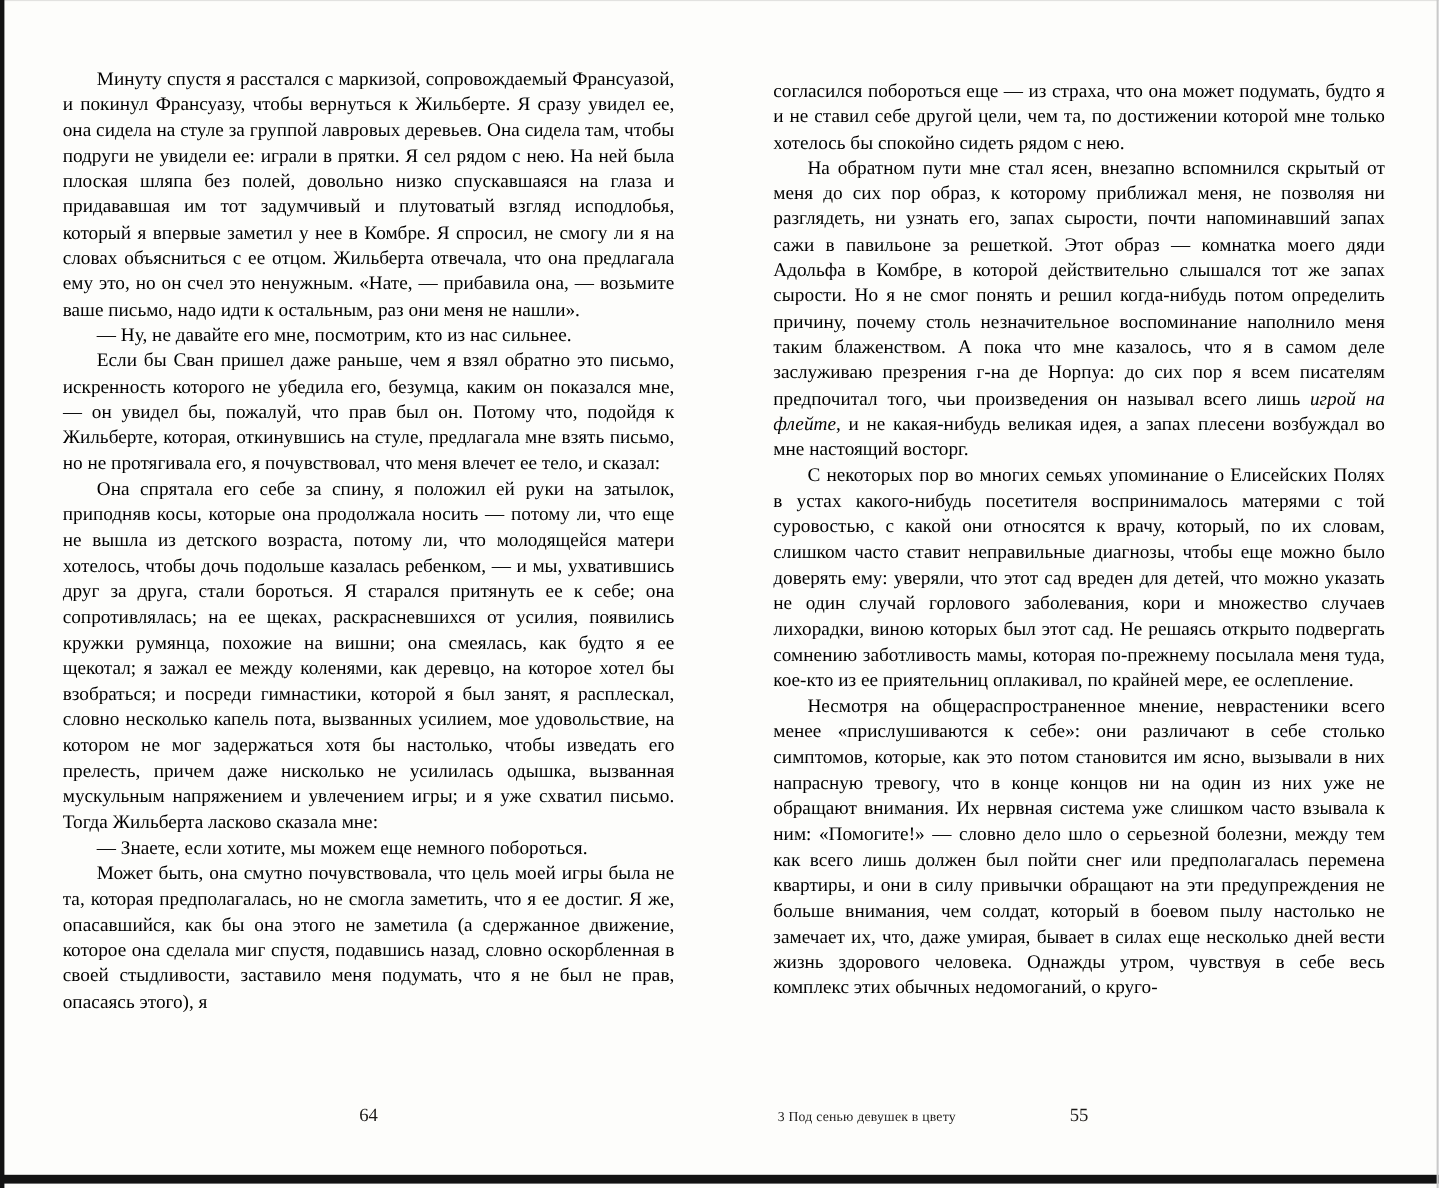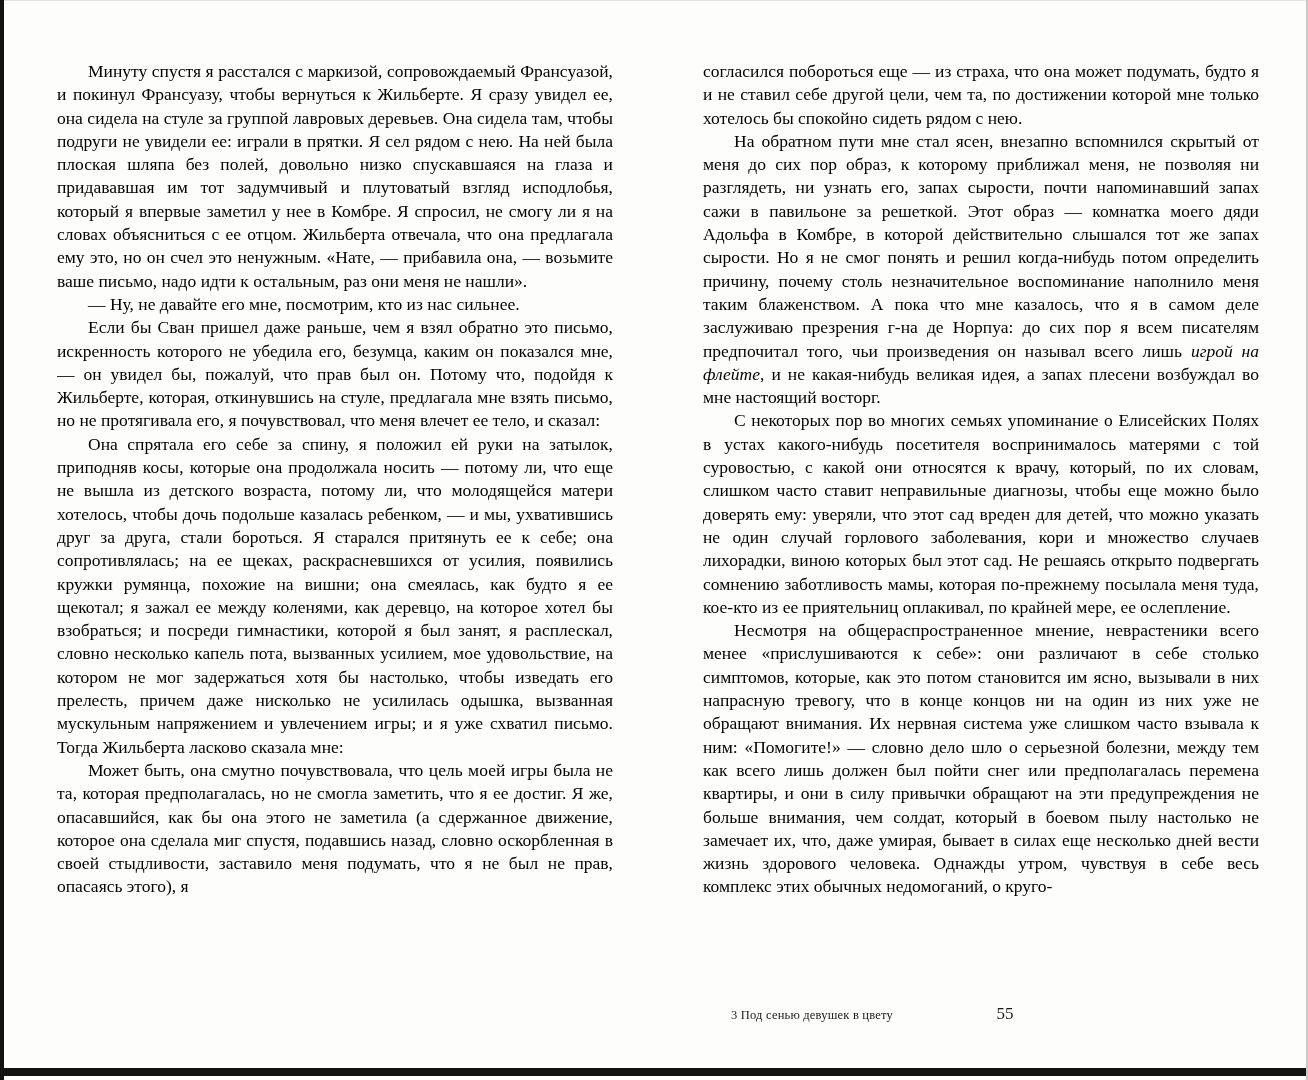--- a/index.html
+++ b/index.html
@@ -27,37 +27,37 @@
     height: 942px;
     overflow: hidden;
     color: #000000;
     font-size: 17.5px;
     line-height: 23.3px;
     text-align: justify;
     hyphens: auto;
     -webkit-hyphens: auto;
   }
   #left-column  { left: 57px; }
-  #right-column { left: 703px; }
+  #right-column { left: 703px; margin-top: 11px; }
 
   .text-column p { margin: 0; padding: 0; text-indent: 31px; }
   .text-column p.no-indent { text-indent: 0; }
   .text-column i { font-style: italic; }
 
   .page-footer {
     position: absolute;
     top: 1004px;
     width: 556px;
     height: 26px;
     font-size: 17px;
     color: #1c1a18;
     text-align: center;
   }
   .left-footer  { left: 57px; }
-  .right-footer { left: 727px; }
+  .right-footer { left: 703px; }
   .signature-mark {
     position: absolute;
     left: 4px;
     top: 4px;
     font-size: 12.5px;
     letter-spacing: 0.2px;
     white-space: nowrap;
   }
 </style>
 </head>
@@ -67,23 +67,27 @@
   <div class="scan-edge-top"></div>
   <div class="scan-edge-left"></div>
   <div class="scan-edge-bottom"></div>
   <div class="scan-edge-right"></div>
 
   <div class="text-column" id="left-column" lang="ru">
       <p><span>Минуту спустя я расстался с маркизой, сопровождаемый Франсуазой, и покинул Франсуазу, чтобы вернуться к Жильберте. Я сразу увидел ее, она сидела на стуле за группой лавровых деревьев. Она сидела там, чтобы подруги не увидели ее: играли в прятки. Я сел рядом с нею. На ней была плоская шляпа без полей, довольно низко спускавшаяся на глаза и придававшая им тот задумчивый и плутоватый взгляд исподлобья, который я впервые заметил у нее в Комбре. Я спросил, не смогу ли я на словах объясниться с ее отцом. Жильберта отвечала, что она предлагала ему это, но он счел это ненужным. «Нате, — прибавила она, — возьмите ваше письмо, надо идти к остальным, раз они меня не нашли».</span></p>
       <p><span>— Ну, не давайте его мне, посмотрим, кто из нас сильнее.</span></p>
       <p><span>Если бы Сван пришел даже раньше, чем я взял обратно это письмо, искренность которого не убедила его, безумца, каким он показался мне, — он увидел бы, пожалуй, что прав был он. Потому что, подойдя к Жильберте, которая, откинувшись на стуле, предлагала мне взять письмо, но не протягивала его, я почувствовал, что меня влечет ее тело, и сказал:</span></p>
       <p><span>Она спрятала его себе за спину, я положил ей руки на затылок, приподняв косы, которые она продолжала носить — потому ли, что еще не вышла из детского возраста, потому ли, что молодящейся матери хотелось, чтобы дочь подольше казалась ребенком, — и мы, ухватившись друг за друга, стали бороться. Я старался притянуть ее к себе; она сопротивлялась; на ее щеках, раскрасневшихся от усилия, появились кружки румянца, похожие на вишни; она смеялась, как будто я ее щекотал; я зажал ее между коленями, как деревцо, на которое хотел бы взобраться; и посреди гимнастики, которой я был занят, я расплескал, словно несколько капель пота, вызванных усилием, мое удовольствие, на котором не мог задержаться хотя бы настолько, чтобы изведать его прелесть, причем даже нисколько не усилилась одышка, вызванная мускульным напряжением и увлечением игры; и я уже схватил письмо. Тогда Жильберта ласково сказала мне:</span></p>
+      <p><span>— Знаете, если хотите, мы можем еще немного побороться.</span></p>
       <p><span>Может быть, она смутно почувствовала, что цель моей игры была не та, которая предполагалась, но не смогла заметить, что я ее достиг. Я же, опасавшийся, как бы она этого не заметила (а сдержанное движение, которое она сделала миг спустя, подавшись назад, словно оскорбленная в своей стыдливости, заставило меня подумать, что я не был не прав, опасаясь этого), я</span></p>
     </div>
 
+  <div class="page-footer left-footer">
+    <span class="page-number">64</span>
+  </div>
 
   <div class="text-column" id="right-column" lang="ru">
       <p class="no-indent"><span>согласился побороться еще — из страха, что она может подумать, будто я и не ставил себе другой цели, чем та, по достижении которой мне только хотелось бы спокойно сидеть рядом с нею.</span></p>
       <p><span>На обратном пути мне стал ясен, внезапно вспомнился скрытый от меня до сих пор образ, к которому приближал меня, не позволяя ни разглядеть, ни узнать его, запах сырости, почти напоминавший запах сажи в павильоне за решеткой. Этот образ — комнатка моего дяди Адольфа в Комбре, в которой действительно слышался тот же запах сырости. Но я не смог понять и решил когда-нибудь потом определить причину, почему столь незначительное воспоминание наполнило меня таким блаженством. А пока что мне казалось, что я в самом деле заслуживаю презрения г-на де Норпуа: до сих пор я всем писателям предпочитал того, чьи произведения он называл всего лишь </span><i>игрой на флейте</i><span>, и не какая-нибудь великая идея, а запах плесени возбуждал во мне настоящий восторг.</span></p>
       <p><span>С некоторых пор во многих семьях упоминание о Елисейских Полях в устах какого-нибудь посетителя воспринималось матерями с той суровостью, с какой они относятся к врачу, который, по их словам, слишком часто ставит неправильные диагнозы, чтобы еще можно было доверять ему: уверяли, что этот сад вреден для детей, что можно указать не один случай горлового заболевания, кори и множество случаев лихорадки, виною которых был этот сад. Не решаясь открыто подвергать сомнению заботливость мамы, которая по-прежнему посылала меня туда, кое-кто из ее приятельниц оплакивал, по крайней мере, ее ослепление.</span></p>
       <p><span>Несмотря на общераспространенное мнение, неврастеники всего менее «прислушиваются к себе»: они различают в себе столько симптомов, которые, как это потом становится им ясно, вызывали в них напрасную тревогу, что в конце концов ни на один из них уже не обращают внимания. Их нервная система уже слишком часто взывала к ним: «Помогите!» — словно дело шло о серьезной болезни, между тем как всего лишь должен был пойти снег или предполагалась перемена квартиры, и они в силу привычки обращают на эти предупреждения не больше внимания, чем солдат, который в боевом пылу настолько не замечает их, что, даже умирая, бывает в силах еще несколько дней вести жизнь здорового человека. Однажды утром, чувствуя в себе весь комплекс этих обычных недомоганий, о круго-</span></p>
     </div>
 
   <div class="page-footer right-footer">
     <span class="signature-mark">3 Под сенью девушек в цвету</span>

